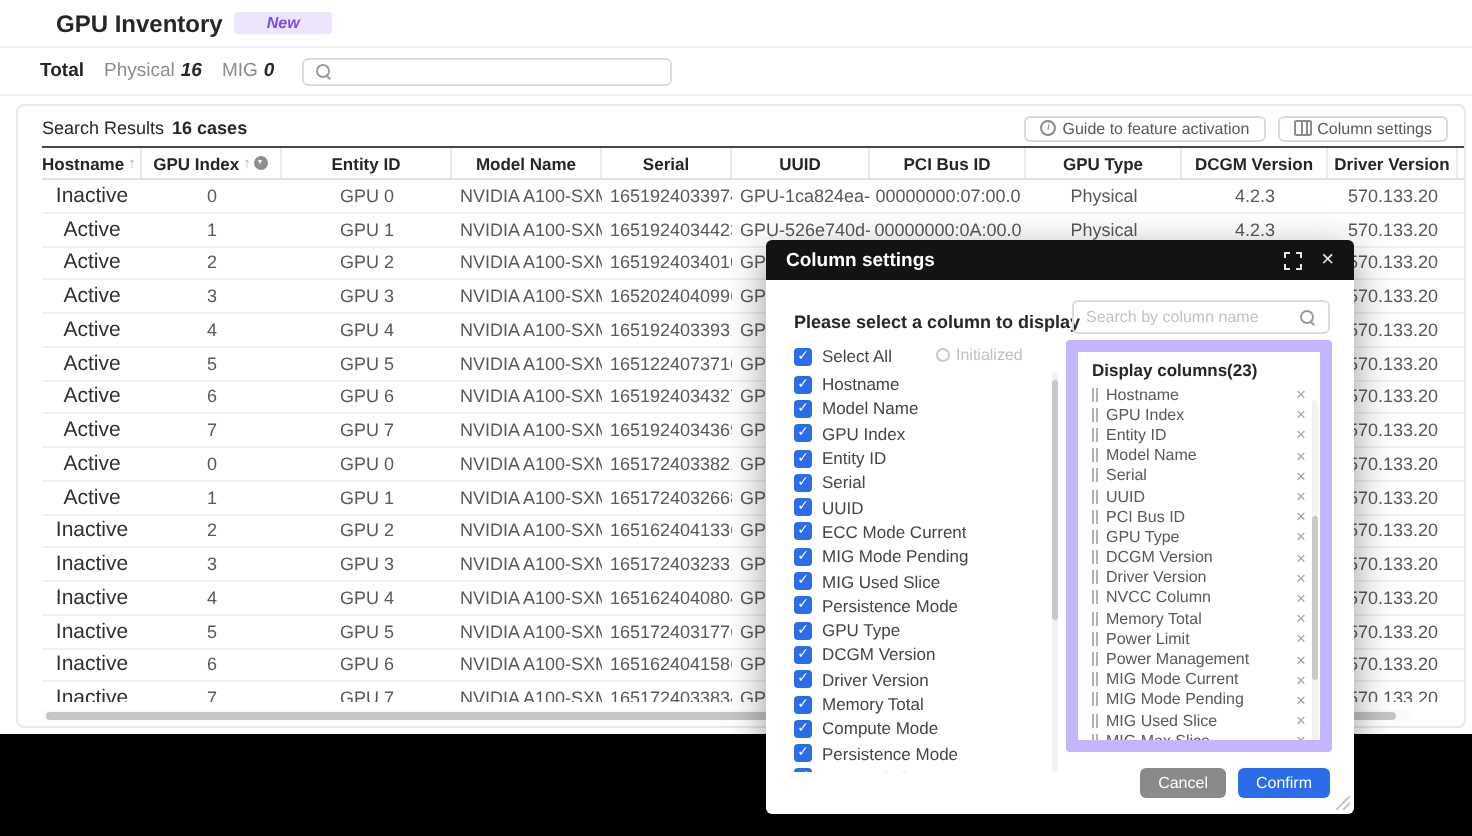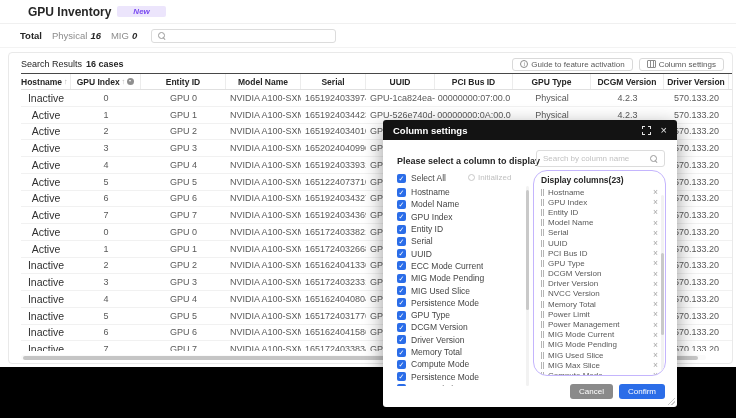--- a/index.html
+++ b/index.html
@@ -69,21 +69,21 @@
   .modal-search .ph { font-size:8px; color:#c2c2c2; flex:1; }
   .select-all-row { position:absolute; left:14px; top:32px; width:128px; display:flex; align-items:center; }
   .init-ctl { position:absolute; left:85px; top:33px; display:flex; align-items:center; gap:3px; color:#c0c0c0; font-size:8px; }
   .reset-ic { width:7px; height:7px; border:1px solid #c8c8c8; border-radius:50%; position:relative; }
   .checkrow { display:flex; align-items:center; gap:5px; height:12.3px; cursor:pointer; }
   .checkrow .cb { width:9px; height:9px; border-radius:2px; background:#2b6de8; color:#fff; font-size:7px; line-height:9px; text-align:center; flex:0 0 auto; }
   .checkrow .cl { font-size:8.5px; color:#454545; white-space:nowrap; overflow:hidden; }
   .check-list { position:absolute; left:14px; top:46px; width:112px; height:200px; overflow:hidden; }
   .vscroll { position:absolute; width:3px; border-radius:2px; background:#f2f2f2; }
   .vscroll .vthumb { position:absolute; left:0; width:3px; border-radius:2px; background:#c9c9c9; }
-  .display-panel { position:absolute; left:150px; top:30px; width:133px; height:206px; border:1px solid #c4b5fd; border-radius:14px; overflow:hidden; }
+  .display-panel { position:absolute; left:150px; top:30px; width:133px; height:206px; border:6px solid #c4b5fd; border-radius:2px; overflow:hidden; }
   .display-head { font-size:8.5px; font-weight:bold; color:#262626; padding:4px 7px 2px 7px; }
   .disp-item { display:flex; align-items:center; gap:4px; height:10.2px; padding:0 7px; font-size:8px; color:#595959; }
   .drag-h { width:3px; height:7px; border-left:1px solid #b3b3b3; border-right:1px solid #b3b3b3; cursor:grab; flex:0 0 auto; }
   .disp-item .dl { flex:1; white-space:nowrap; overflow:hidden; }
   .rm-x { color:#a6a6a6; font-size:8.5px; cursor:pointer; }
   .modal-footer { position:absolute; right:12px; bottom:8px; display:flex; gap:6px; }
   .btn { height:15px; border:none; border-radius:3px; color:#fff; font-size:8px; padding:0 9px; display:flex; align-items:center; cursor:pointer; font-family:inherit; }
   .btn.cancel { background:#8a8a8a; }
   .btn.confirm { background:#2b6de8; }
   .resize-corner { position:absolute; right:2px; bottom:2px; width:7px; height:7px;
@@ -531,21 +531,21 @@
             <span class="dl">DCGM Version</span>
             <span class="rm-x">×</span>
           </div>
           <div class="disp-item">
             <span class="drag-h"></span>
             <span class="dl">Driver Version</span>
             <span class="rm-x">×</span>
           </div>
           <div class="disp-item">
             <span class="drag-h"></span>
-            <span class="dl">NVCC Version</span>
+            <span class="dl">NVCC Column</span>
             <span class="rm-x">×</span>
           </div>
           <div class="disp-item">
             <span class="drag-h"></span>
             <span class="dl">Memory Total</span>
             <span class="rm-x">×</span>
           </div>
           <div class="disp-item">
             <span class="drag-h"></span>
             <span class="dl">Power Limit</span>

